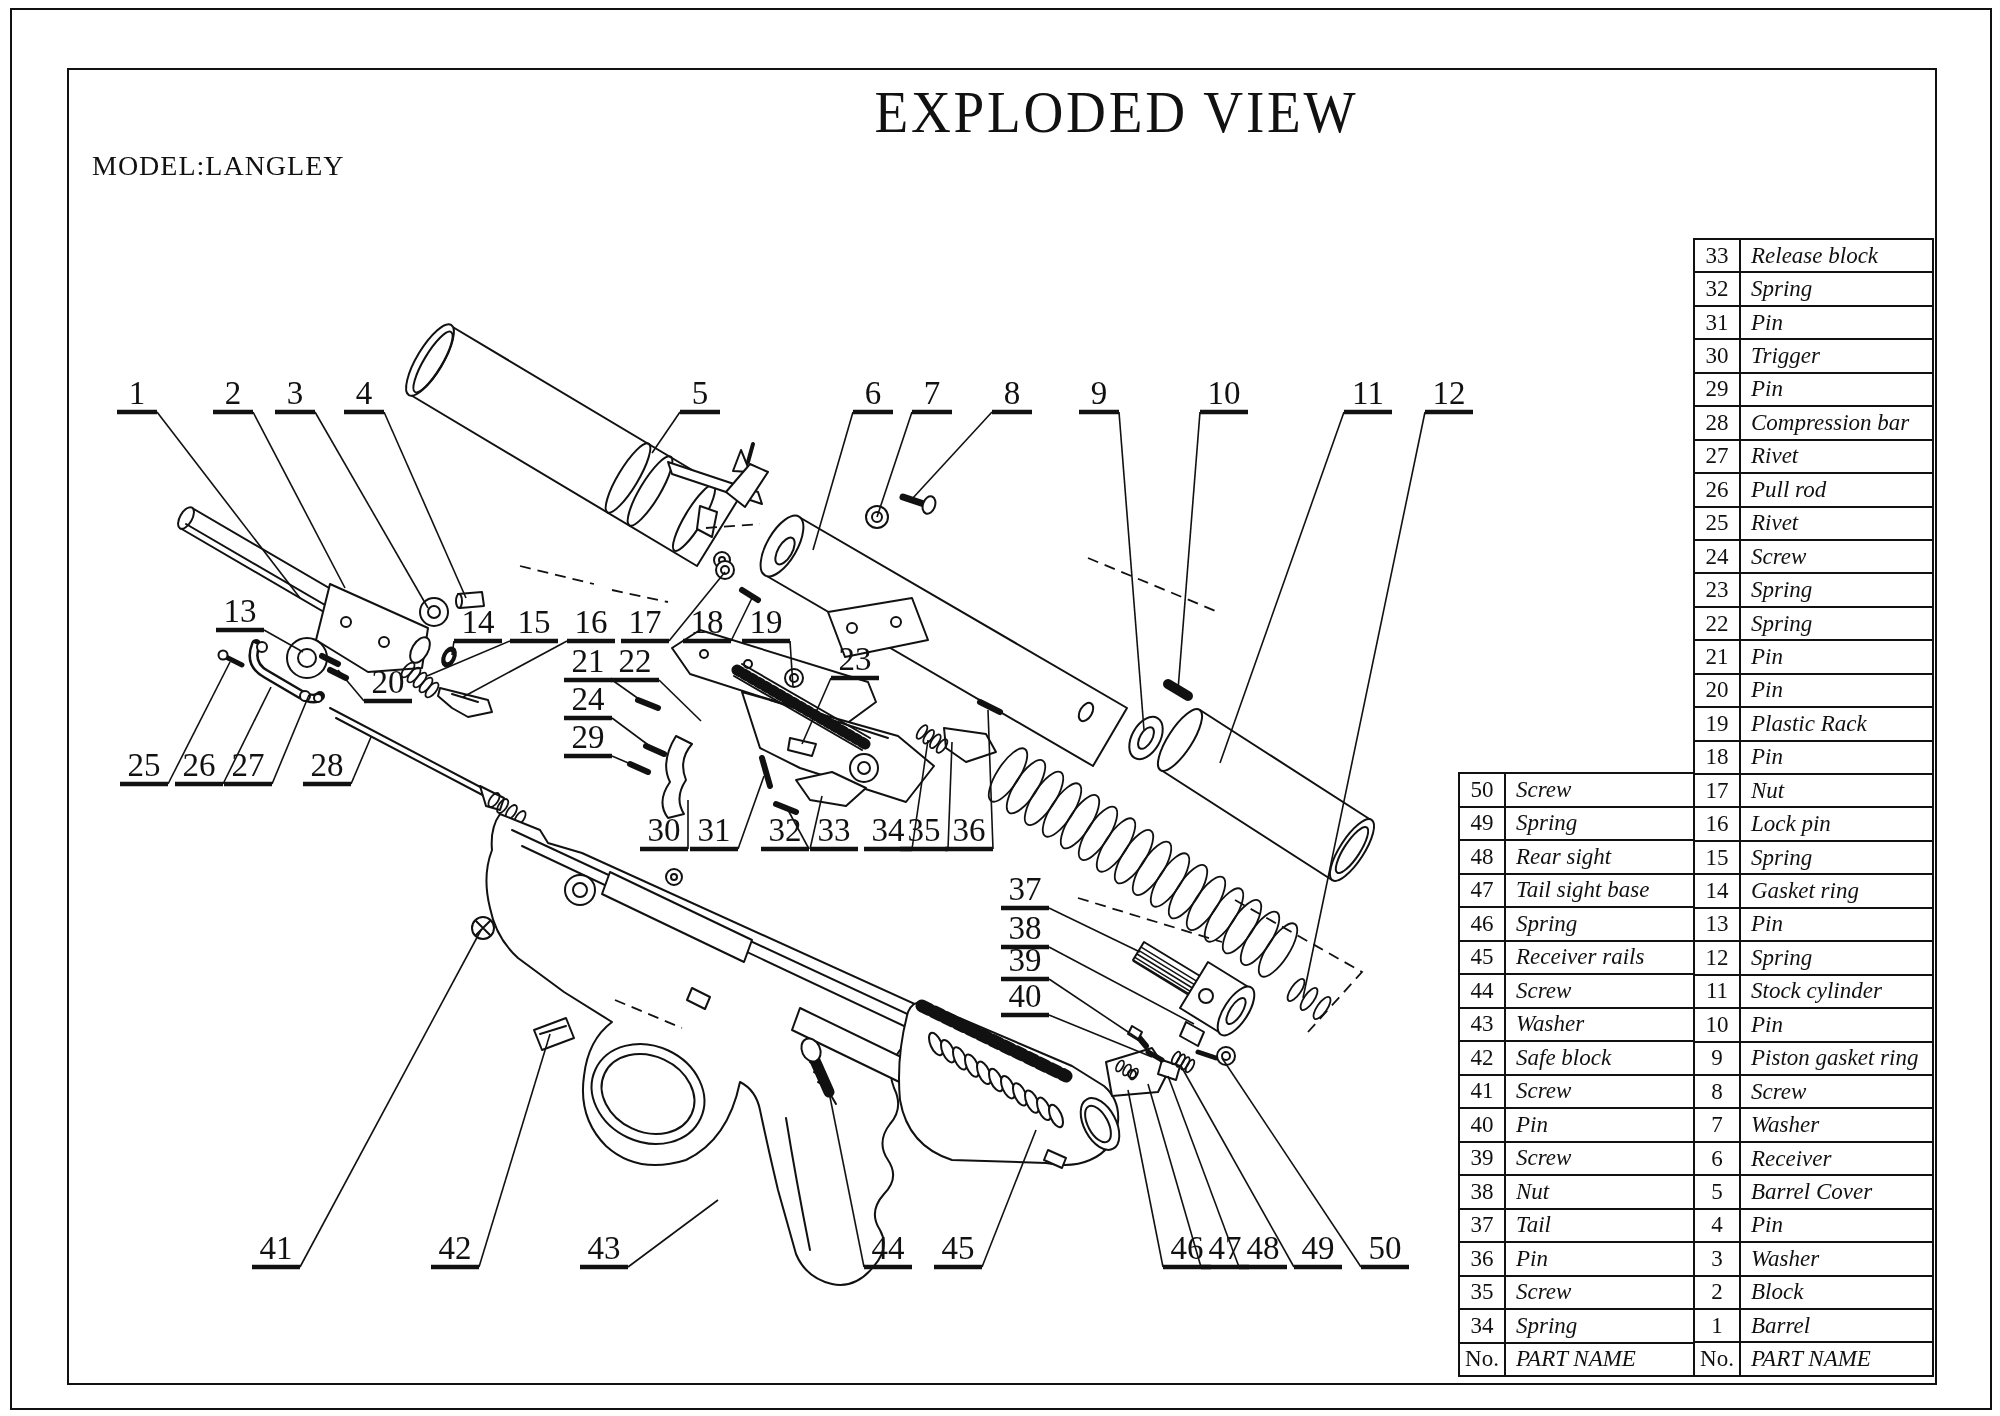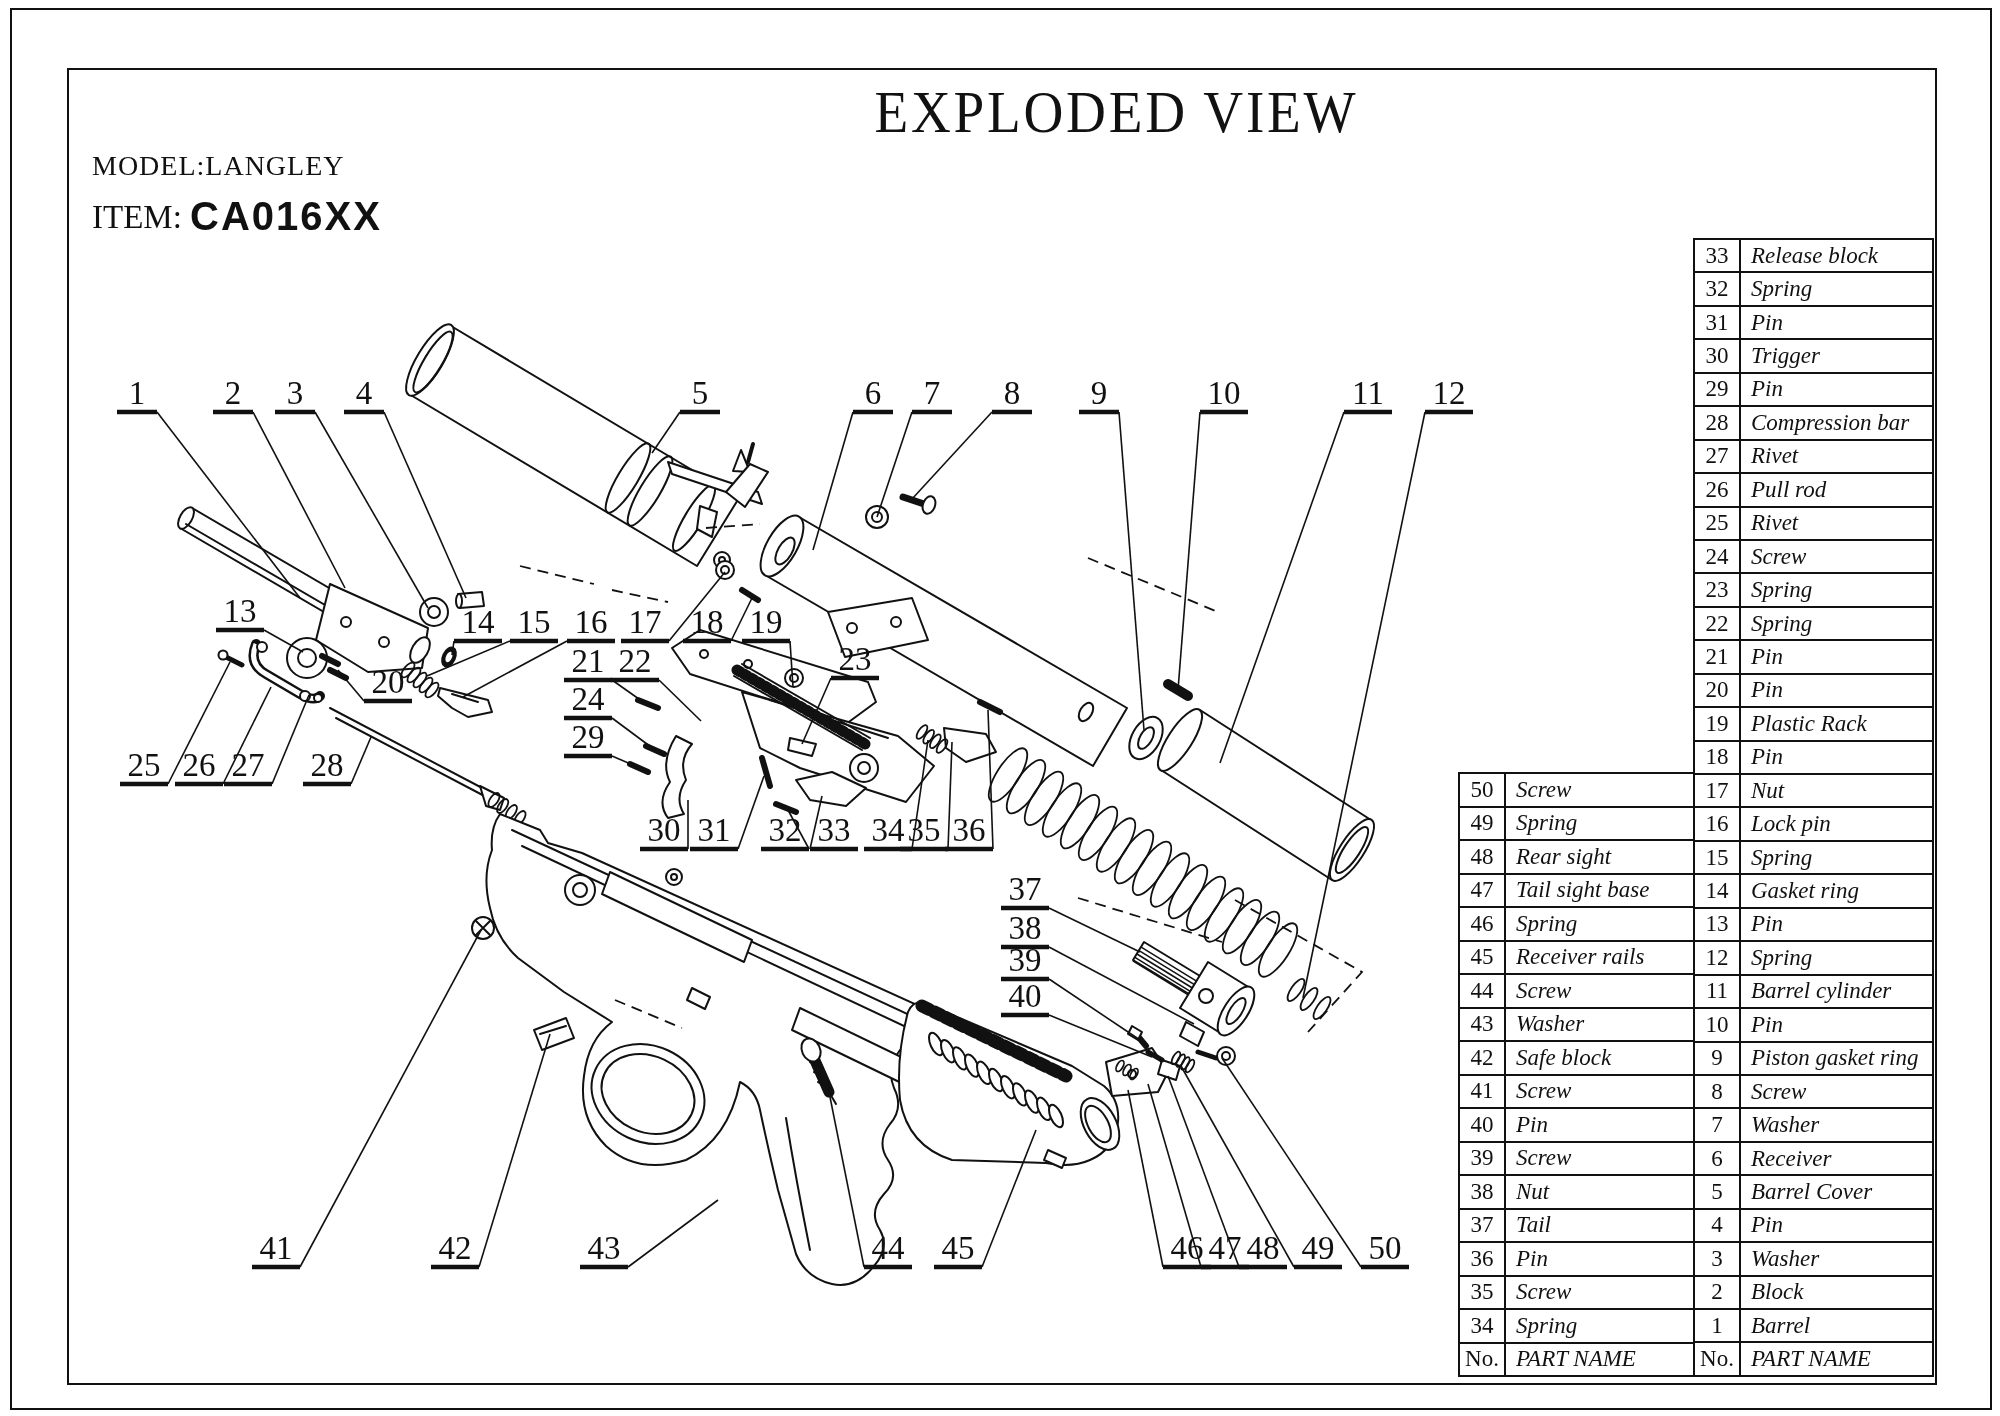--- a/index.html
+++ b/index.html
@@ -30,24 +30,20 @@
 </style>
 </head>
 <body>
 
 <div id="page">
   <div id="outer-border"></div>
   <div id="inner-frame"></div>
 
   <div id="title">EXPLODED VIEW</div>
   <div id="model-line">MODEL:LANGLEY</div>
-  <div id="item-line">
-    <span>ITEM:</span>
-    <span class="item-value">CA016XX</span>
-  </div>
 
   <svg id="diagram" width="2000" height="1416" viewBox="0 0 2000 1416">
 
     <g>
       <path class="fw" d="M 180 528 L 192 508 L 425 644 L 413 664 Z"></path>
       <ellipse class="fw" cx="186" cy="518" rx="6" ry="12" transform="rotate(30 186 518)"></ellipse>
       <path class="ln" d="M 186 524 L 416 658"></path>
     </g>
     <g>
       <path class="fw" d="M 330 584 L 428 628 L 422 668 L 368 672 L 316 640 Z"></path>
@@ -637,21 +633,21 @@
       <div class="trow">
         <div class="tno">13</div>
         <div class="tname">Pin</div>
       </div>
       <div class="trow">
         <div class="tno">12</div>
         <div class="tname">Spring</div>
       </div>
       <div class="trow">
         <div class="tno">11</div>
-        <div class="tname">Barrel cylinder</div>
+        <div class="tname">Stock cylinder</div>
       </div>
       <div class="trow">
         <div class="tno">10</div>
         <div class="tname">Pin</div>
       </div>
       <div class="trow">
         <div class="tno">9</div>
         <div class="tname">Piston gasket ring</div>
       </div>
       <div class="trow">

